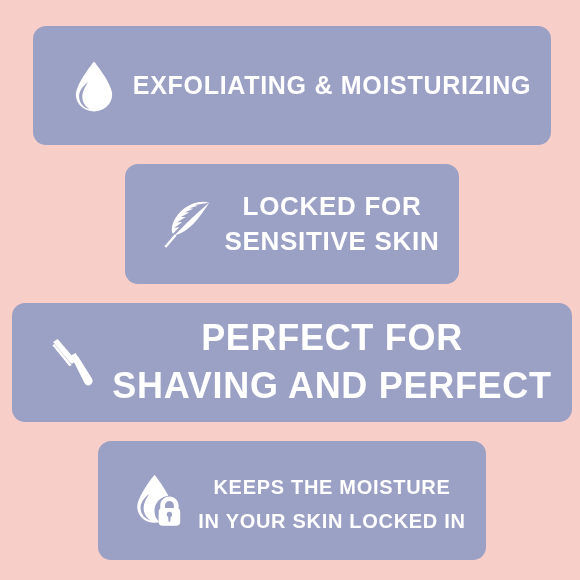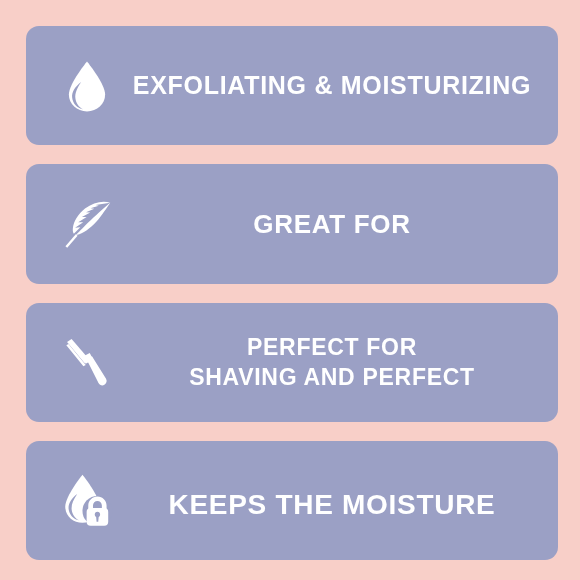--- a/index.html
+++ b/index.html
@@ -15,20 +15,21 @@
   }
   .board {
     width: 580px;
     height: 580px;
     box-sizing: border-box;
     padding: 26px 22px 20px 26px;
     display: flex;
     flex-direction: column;
     gap: 19px;
     background: #f8cfc8;
+    align-items: center;
   }
   .feature-card {
     flex: 1 1 0;
     background: #9ba0c5;
     border-radius: 13px;
     display: flex;
     flex-direction: row;
     align-items: center;
     box-sizing: border-box;
     padding: 6px 14px 6px 22px;
@@ -59,22 +60,22 @@
   .card-text .line {
     font-size: 25.5px;
     font-weight: bold;
     letter-spacing: 0.7px;
     line-height: 1.33;
     white-space: nowrap;
   }
   
   .feature-card[data-idx="0"] .card-text .line { font-size: 25px; }
   .feature-card[data-idx="1"] .card-text .line { font-size: 26px; }
-  .feature-card[data-idx="2"] .card-text .line { font-size: 23px; }
-  .feature-card[data-idx="3"] .card-text .line { font-size: 28px; margin-top: 8px; }
+  .feature-card[data-idx="2"] .card-text .line { font-size: 36px; }
+  .feature-card[data-idx="3"] .card-text .line { font-size: 20px; margin-top: 8px; }
 </style>
 </head>
 <body>
 
 <div class="board">
 
   <div class="feature-card" data-idx="0">
     <div class="card-icon">
       <svg viewBox="0 0 64 64" aria-hidden="true">
         <path fill="#ffffff" d="M32 5 C32 5 12 29.5 12 41.5 C12 52.3 20.9 60 32 60 C43.1 60 52 52.3 52 41.5 C52 29.5 32 5 32 5 Z"></path>
@@ -90,21 +91,22 @@
     <div class="card-icon">
       <svg viewBox="0 0 64 64" aria-hidden="true">
         <g fill="#ffffff">
           <path d="M57.5 8.5 C49.5 5.8 38.5 8.2 29.8 15.0 C22.0 21.1 17.2 29.6 16.4 36.6 C16.1 39.2 16.5 41.3 17.5 42.8 L24.6 35.6 L18.9 36.0 L27.8 30.0 L22.3 30.2 L31.6 24.4 L26.4 24.3 L35.6 19.3 L30.9 19.0 L40.0 15.1 L35.8 14.5 L45.0 11.8 L41.4 10.9 Z"></path>
           <path d="M19.8 44.2 C19.8 44.2 22.5 44.1 26.0 42.3 C33.0 38.8 41.2 31.4 47.0 23.6 C52.8 15.8 56.6 10.2 57.9 8.2 C57.9 8.2 52.6 12.6 44.9 19.6 C37.2 26.6 29.3 34.4 24.8 39.0 C20.3 43.6 19.8 44.2 19.8 44.2 Z"></path>
           <path d="M19.6 43.2 L8.2 56.6 L10.2 58.3 L21.6 44.9 Z"></path>
         </g>
       </svg>
     </div>
     <div class="card-text">
-      <div class="line">GREAT FOR</div>
+      <div class="line">LOCKED FOR</div>
+      <div class="line">SENSITIVE SKIN</div>
     </div>
   </div>
 
   <div class="feature-card" data-idx="2">
     <div class="card-icon">
       <svg viewBox="0 0 64 64" aria-hidden="true">
         <g fill="#ffffff">
 
           <path d="M10.0 9.8 L15.0 6.6 L35.2 30.0 L29.2 33.2 Z"></path>
 
@@ -135,16 +137,17 @@
         <path fill="#ffffff" d="M43.5 28.0 C37.9 28.0 33.4 32.5 33.4 38.1 L33.4 42.5 L38.6 42.5 L38.6 38.1 C38.6 35.4 40.8 33.2 43.5 33.2 C46.2 33.2 48.4 35.4 48.4 38.1 L48.4 42.5 L53.6 42.5 L53.6 38.1 C53.6 32.5 49.1 28.0 43.5 28.0 Z"></path>
 
         <rect x="31.6" y="40.8" width="23.8" height="19.6" rx="4.4" fill="#ffffff"></rect>
 
         <circle cx="43.5" cy="48.0" r="2.9" fill="#9ba0c5"></circle>
         <path fill="#9ba0c5" d="M41.9 48.6 L45.1 48.6 L44.4 56.0 L42.6 56.0 Z"></path>
       </svg>
     </div>
     <div class="card-text">
       <div class="line">KEEPS THE MOISTURE</div>
+      <div class="line">IN YOUR SKIN LOCKED IN</div>
     </div>
   </div>
 
 </div>
 
 </body></html>

